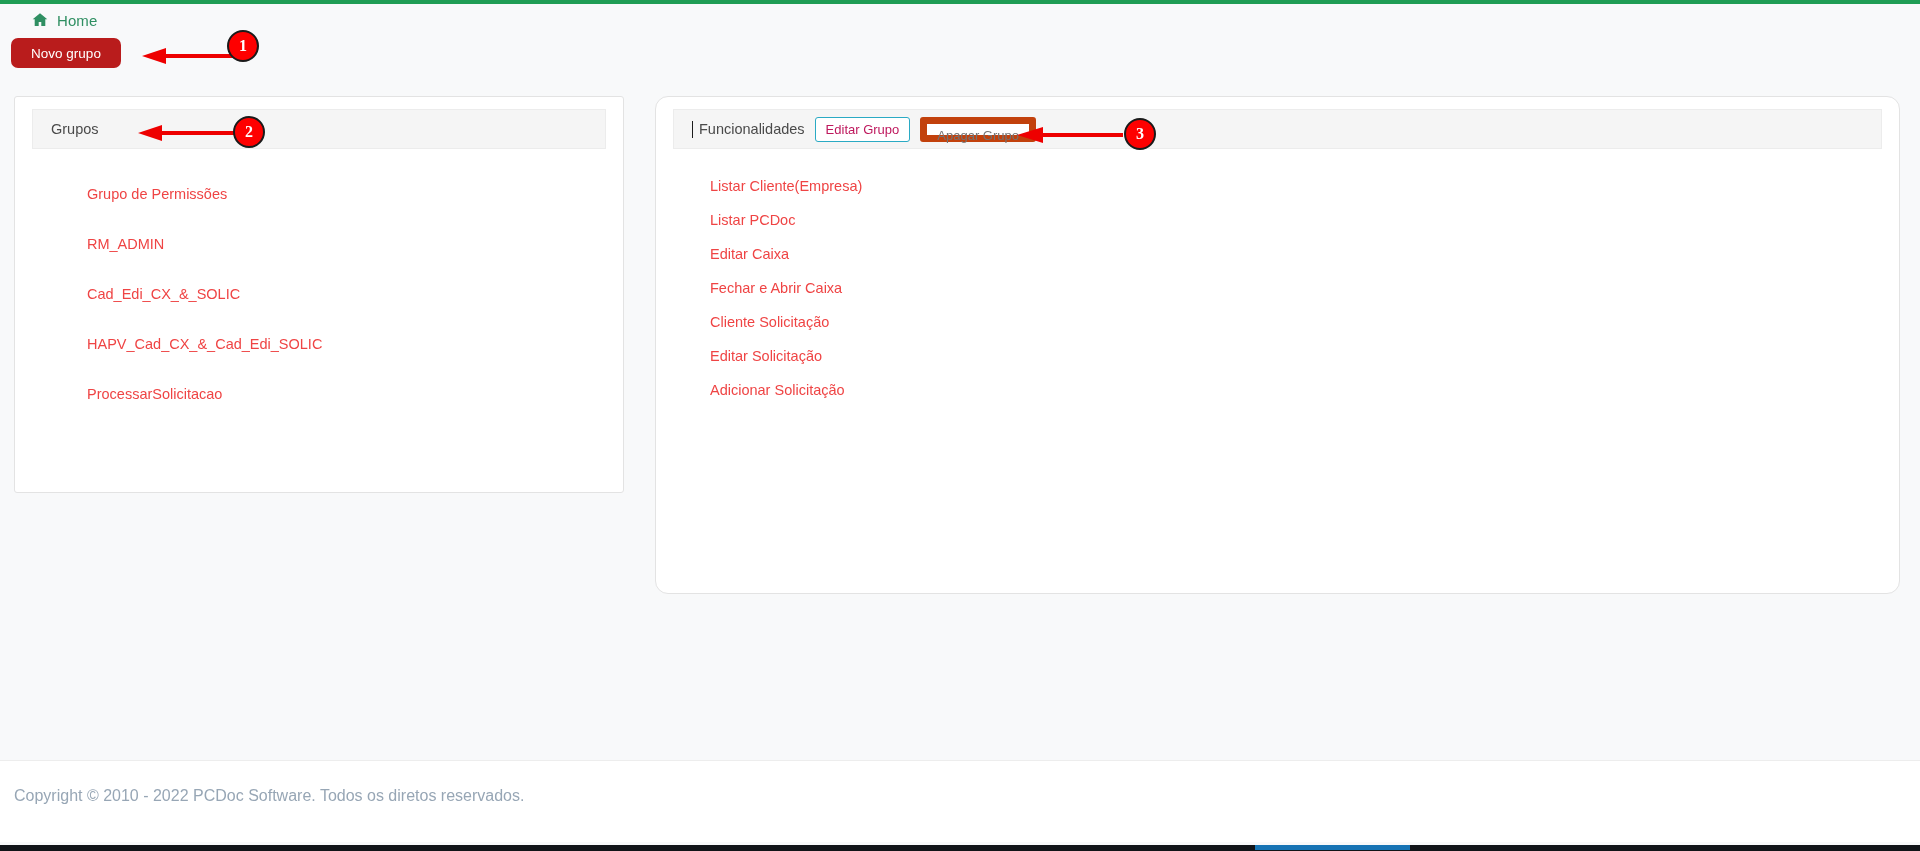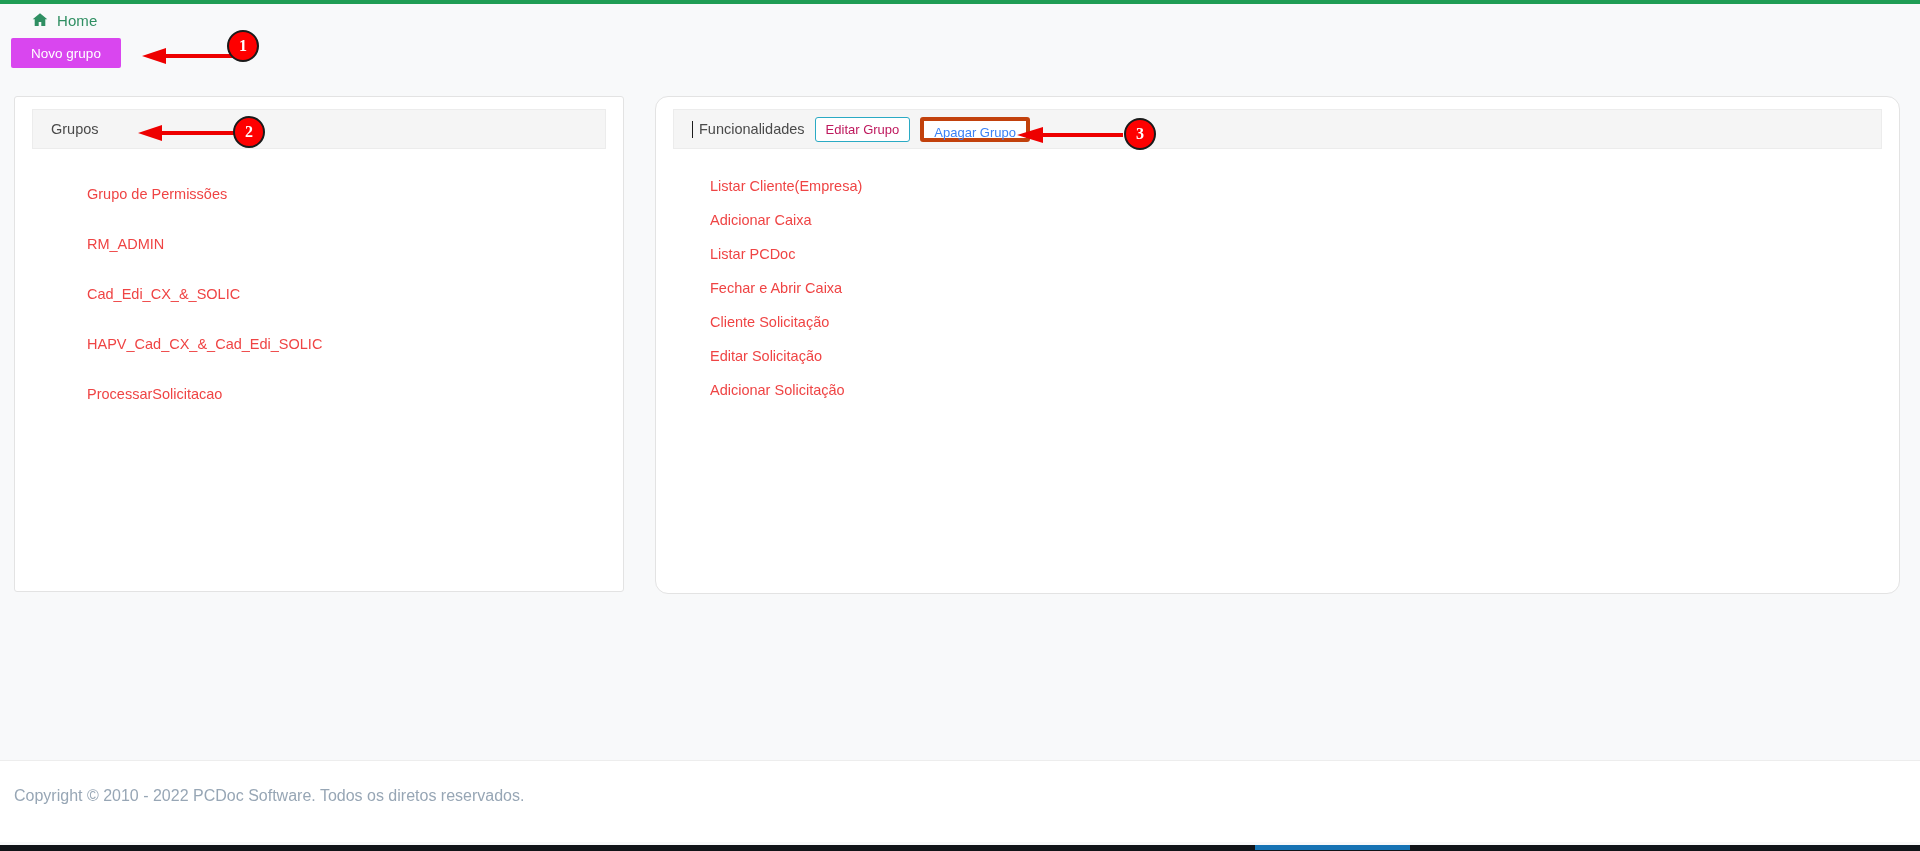--- a/index.html
+++ b/index.html
@@ -53,38 +53,38 @@
     color: #2f8f62;
     letter-spacing: .1px;
   }
 
   
   .new-group-btn {
     position: absolute;
     top: 38px; left: 11px;
     width: 110px;
     height: 30px;
-    background: #d946ef;
+    background: #b91c1c;
     color: #ffffff;
     border: none;
-    border-radius: 2px;
+    border-radius: 7px;
     font-size: 13.5px;
     font-family: "Liberation Sans", sans-serif;
     cursor: pointer;
     padding: 0;
   }
 
   
   .card {
     position: absolute;
     background: #ffffff;
     border: 1px solid #e3e3e3;
     border-radius: 3px;
   }
-  .card-left  { top: 96px; left: 14px;  width: 610px;  height: 496px; }
+  .card-left  { top: 96px; left: 14px;  width: 610px;  height: 397px; }
   .card-right { top: 96px; left: 655px; width: 1245px; height: 498px; border-radius: 13px; }
 
   .card-header {
     position: absolute;
     top: 12px;
     left: 17px;
     right: 17px;
     height: 40px;
     background: #f5f5f5;
     border: 1px solid #ececec;
@@ -110,21 +110,21 @@
     height: 25px;
     padding: 0 10px;
     background: #ffffff;
     border-radius: 3px;
     font-size: 13px;
     font-family: "Liberation Sans", sans-serif;
     line-height: 23px;
     cursor: pointer;
   }
   .hdr-btn.edit   { border: 1px solid #2aaac4; color: #be185d; }
-  .hdr-btn.delete { border: 4px solid #c2410c; color: #3b82f6; }
+  .hdr-btn.delete { border: 7px solid #c2410c; color: #737373; }
 
   
   .item-list {
     position: absolute;
     top: 64px;
     left: 17px;
     right: 17px;
     bottom: 8px;
     overflow: hidden;
     padding-top: 8px;
@@ -234,22 +234,22 @@
 
   <div class="card card-right">
     <div class="card-header">
       <span class="caret"></span>
       <span class="card-header-title">Funcionalidades</span>
       <button class="hdr-btn edit">Editar Grupo</button>
       <button class="hdr-btn delete">Apagar Grupo</button>
     </div>
     <div class="item-list dense" id="features-list">
         <div class="list-item">Listar Cliente(Empresa)</div>
-        <div class="list-item">Adicionar Caixa</div>
         <div class="list-item">Listar PCDoc</div>
+        <div class="list-item">Editar Caixa</div>
         <div class="list-item">Fechar e Abrir Caixa</div>
         <div class="list-item">Cliente Solicitação</div>
         <div class="list-item">Editar Solicitação</div>
         <div class="list-item">Adicionar Solicitação</div>
       </div>
   </div>
 
   <div class="footer">
     <span class="footer-text">Copyright © 2010 - 2022 PCDoc Software. Todos os diretos reservados.</span>
   </div>

